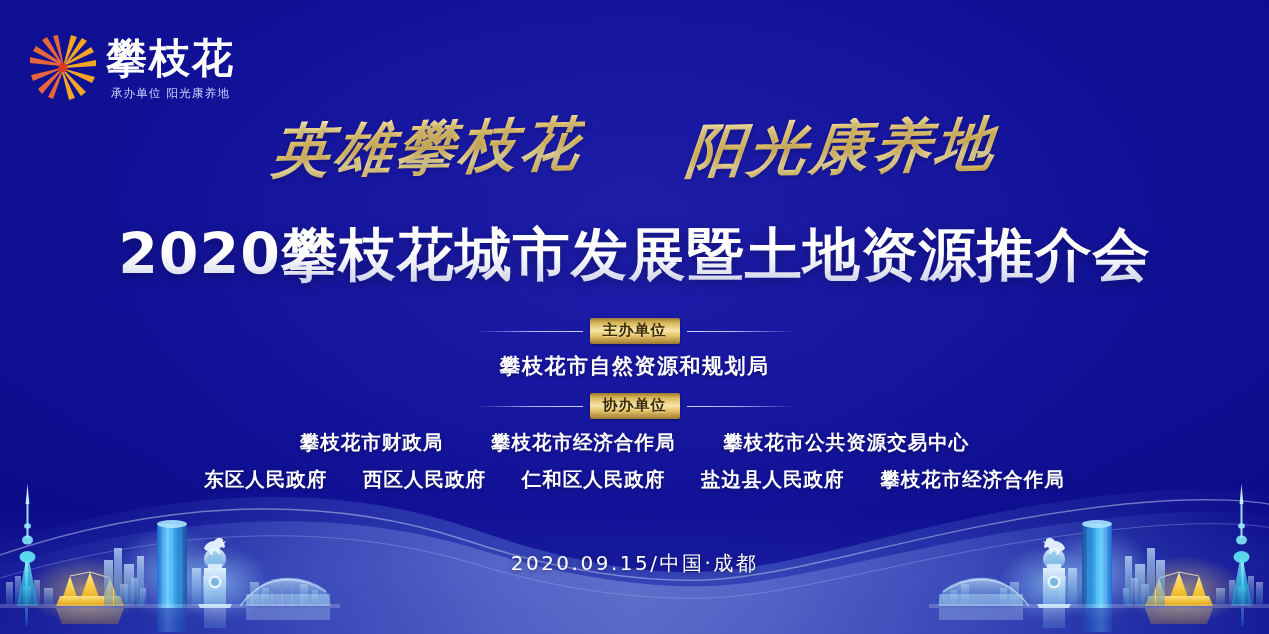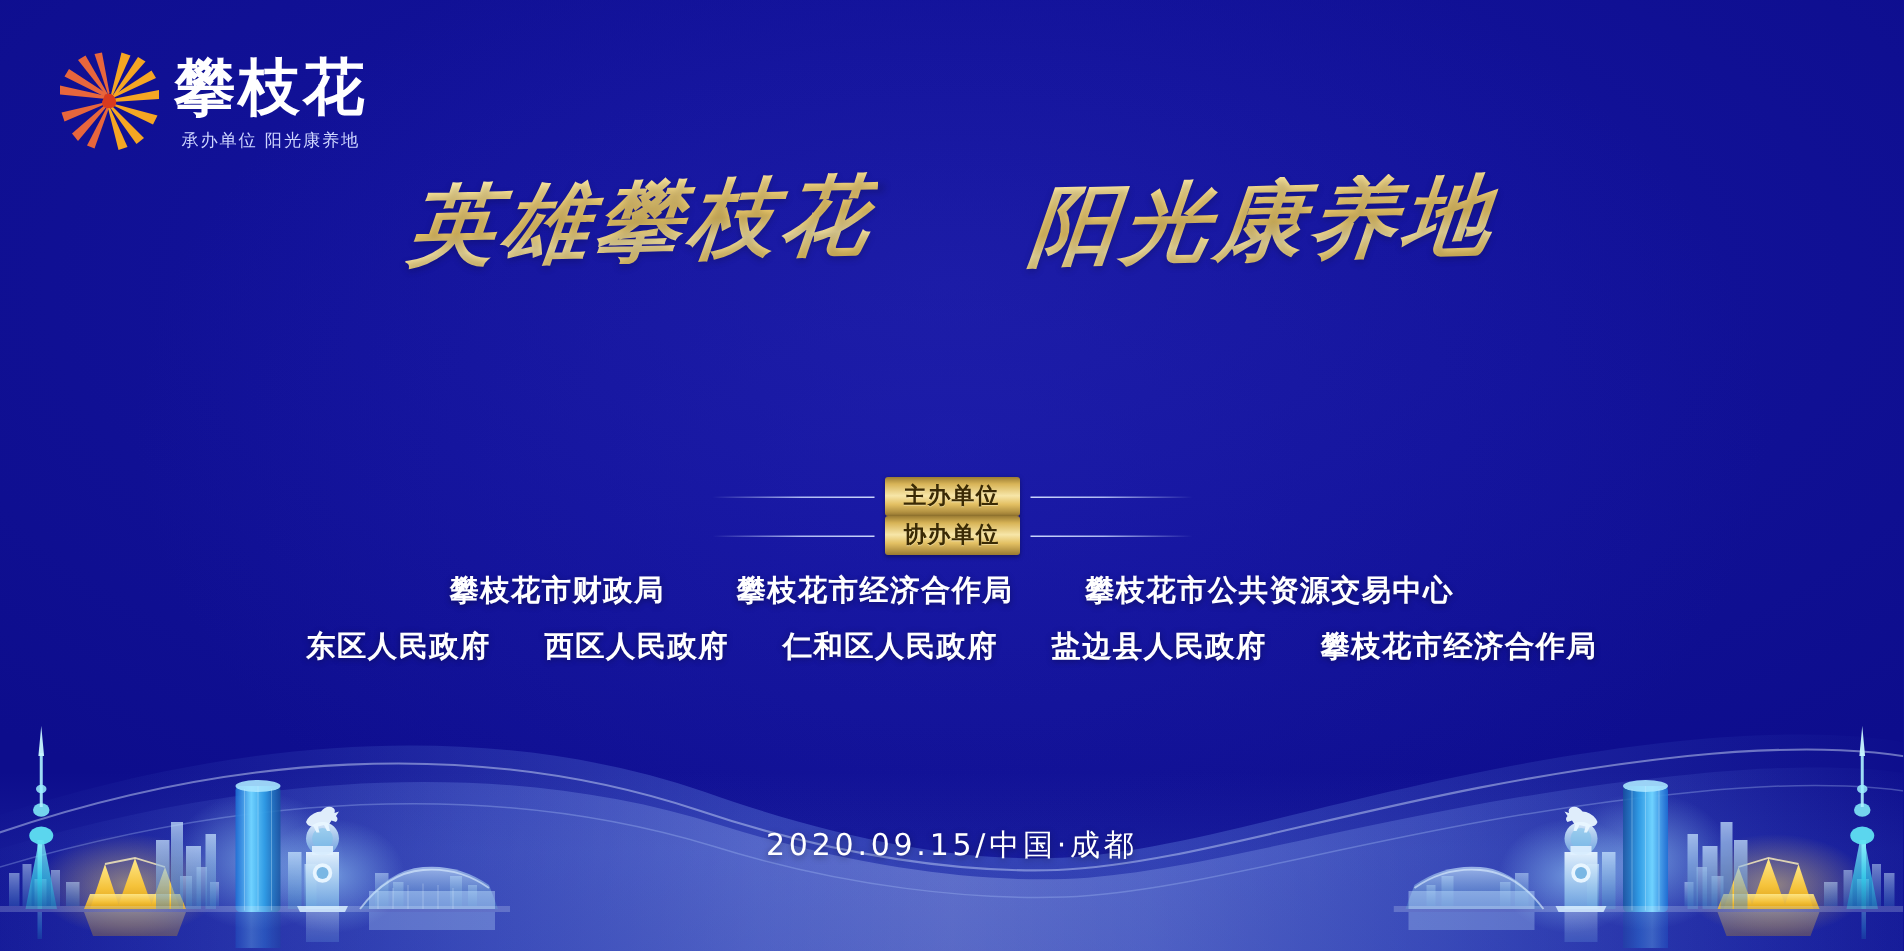--- a/index.html
+++ b/index.html
@@ -21,21 +21,21 @@
   .stage::after{
     
     content:"";
     position:absolute; inset:0;
     background:radial-gradient(ellipse 780px 520px at 50% 45%, rgba(40,40,190,.35) 0%, rgba(10,10,120,0) 70%);
     pointer-events:none;
   }
 
   
   .logo-block{
-    position:absolute; left:36px; top:28px;
+    position:absolute; left:26px; top:28px;
     display:flex; align-items:flex-start; gap:6px;
     z-index:20;
   }
   .sunburst{
     position:relative; width:74px; height:74px; flex:0 0 74px;
   }
   .logo-text-wrap{ padding-top:10px; }
   .logo-main{
     font-family:"DejaVu Sans","Liberation Sans",sans-serif;
     font-size:41px; font-weight:700; color:#ffffff;
@@ -436,29 +436,31 @@
       <div class="logo-main">攀枝花</div>
       <div class="logo-sub">承办单位  阳光康养地</div>
     </div>
   </div>
 
   <div class="slogans">
     <div class="callig">英雄攀枝花</div>
     <div class="callig">阳光康养地</div>
   </div>
 
+  <div class="main-title">2020攀枝花城市发展暨土地资源推介会</div>
 
   <div class="orgs">
 
     <div class="badge-row">
       <div class="rule"></div>
       <div class="badge">主办单位</div>
       <div class="rule right"></div>
     </div>
 
+    <div class="org-name">攀枝花市自然资源和规划局</div>
 
     <div class="badge-row">
       <div class="rule"></div>
       <div class="badge">协办单位</div>
       <div class="rule right"></div>
     </div>
 
     <div class="co-line row1">
       <span>攀枝花市财政局</span>
       <span>攀枝花市经济合作局</span>

